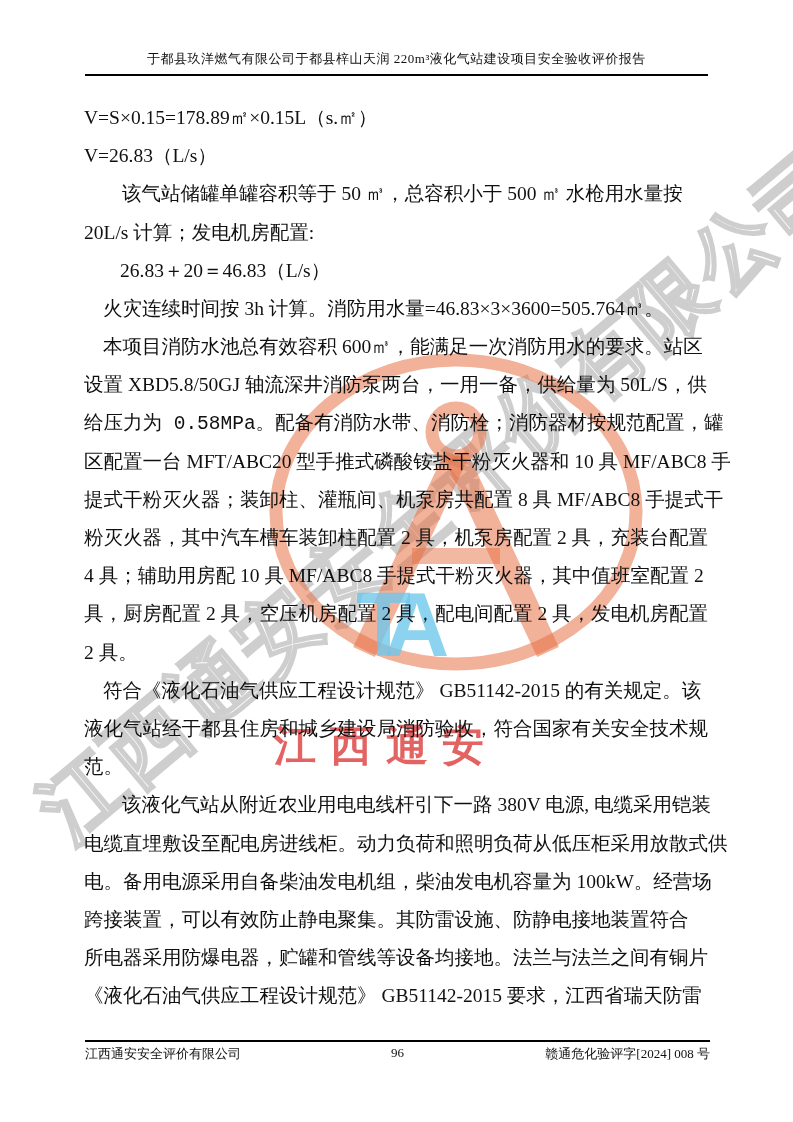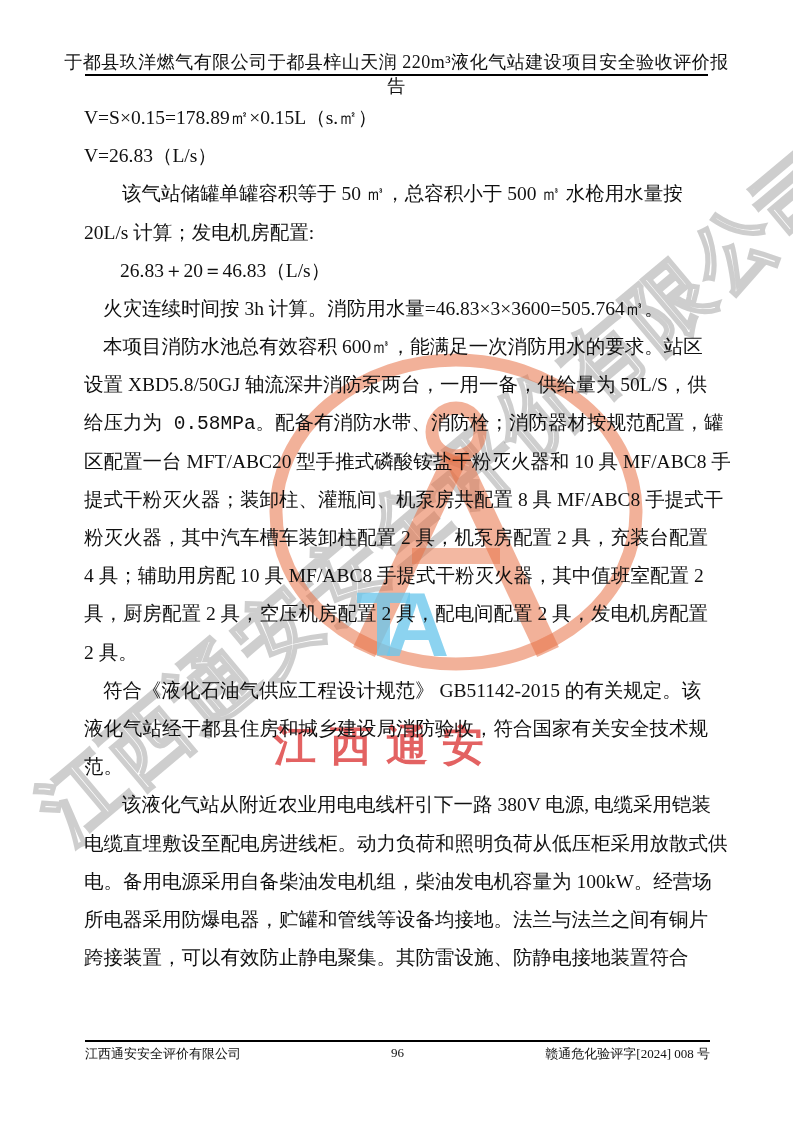--- a/index.html
+++ b/index.html
@@ -4,21 +4,21 @@
 <style>
   html,body { margin:0; padding:0; background:#888; }
   .page {
     position:relative; width:793px; height:1122px; margin:0 auto;
     background:#ffffff; overflow:hidden;
     font-family:"Liberation Serif", serif; color:#111;
   }
   
   .header {
     position:absolute; top:50px; left:60px; width:673px;
-    text-align:center; font-size:18px; letter-spacing:0.5px; color:#101010;
+    text-align:center; font-size:13px; letter-spacing:0.5px; color:#101010;
     z-index:3;
   }
   .header-rule {
     position:absolute; top:74px; left:85px; width:623px; height:2.4px;
     background:#000; z-index:3;
   }
   
   .body-text {
     position:absolute; top:99px; left:84px; width:618px;
     font-size:19.5px; color:#101010; z-index:2;
@@ -99,22 +99,23 @@
       <div class="line" style="padding-left: 0px;">粉灭火器，其中汽车槽车装卸柱配置 2 具，机泵房配置 2 具，充装台配置</div>
       <div class="line" style="padding-left: 0px;">4 具；辅助用房配 10 具 MF/ABC8 手提式干粉灭火器，其中值班室配置 2</div>
       <div class="line" style="padding-left: 0px;">具，厨房配置 2 具，空压机房配置 2 具，配电间配置 2 具，发电机房配置</div>
       <div class="line" style="padding-left: 0px;">2 具。</div>
       <div class="line" style="padding-left: 19px;">符合《液化石油气供应工程设计规范》 GB51142-2015 的有关规定。该</div>
       <div class="line" style="padding-left: 0px;">液化气站经于都县住房和城乡建设局消防验收，符合国家有关安全技术规</div>
       <div class="line" style="padding-left: 0px;">范。</div>
       <div class="line" style="padding-left: 38px;">该液化气站从附近农业用电电线杆引下一路 380V 电源, 电缆采用铠装</div>
       <div class="line" style="padding-left: 0px; font-family: Liberation Serif, serif;">电缆直埋敷设至配电房进线柜。动力负荷和照明负荷从低压柜采用放散式供</div>
       <div class="line" style="padding-left: 0px;">电。备用电源采用自备柴油发电机组，柴油发电机容量为 100kW。经营场</div>
+      <div class="line" style="padding-left: 0px;">跨接装置，可以有效防止静电聚集。其防雷设施、防静电接地装置符合</div>
       <div class="line" style="padding-left: 0px;">所电器采用防爆电器，贮罐和管线等设备均接地。法兰与法兰之间有铜片</div>
-      <div class="line" style="padding-left: 0px;">跨接装置，可以有效防止静电聚集。其防雷设施、防静电接地装置符合</div>
+      <div class="line" style="padding-left: 0px;">《液化石油气供应工程设计规范》 GB51142-2015 要求，江西省瑞天防雷</div>
     </div>
 
   <div class="footer-rule"></div>
   <div class="footer">
     <span class="footer-left">江西通安安全评价有限公司</span>
     <span class="footer-center">96</span>
     <span class="footer-right">赣通危化验评字[2024] 008 号</span>
   </div>
 
 </div>

